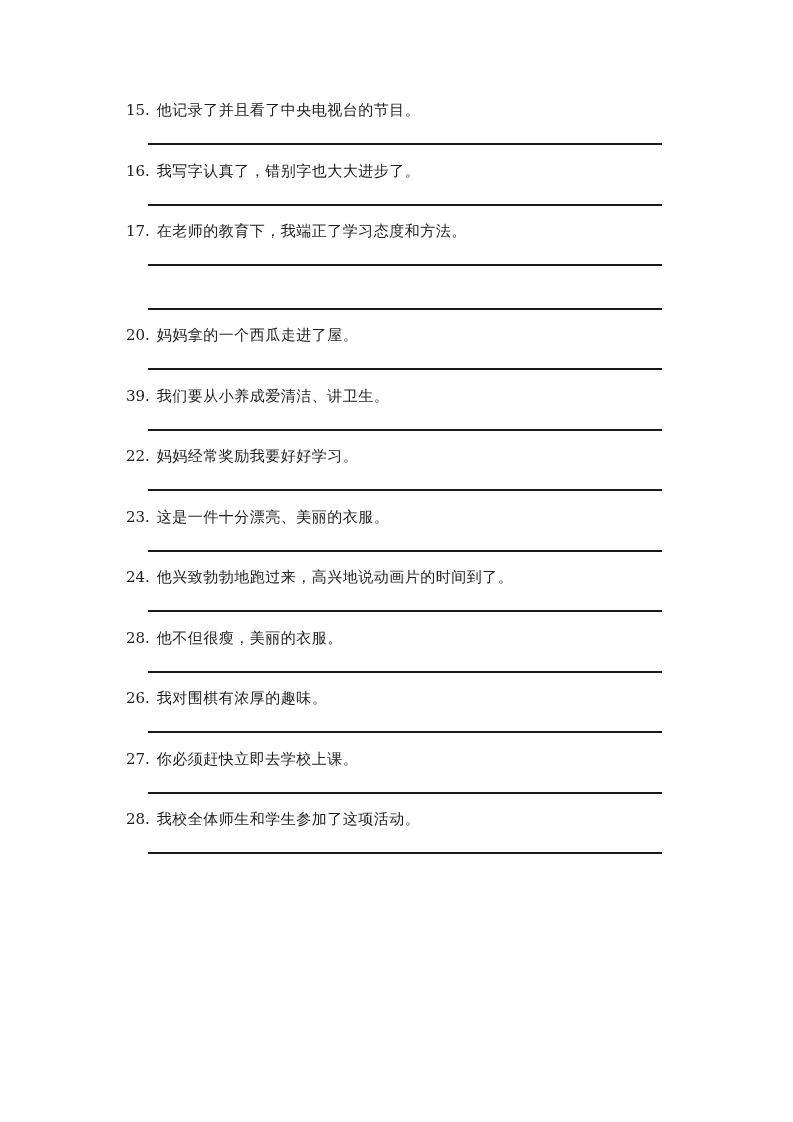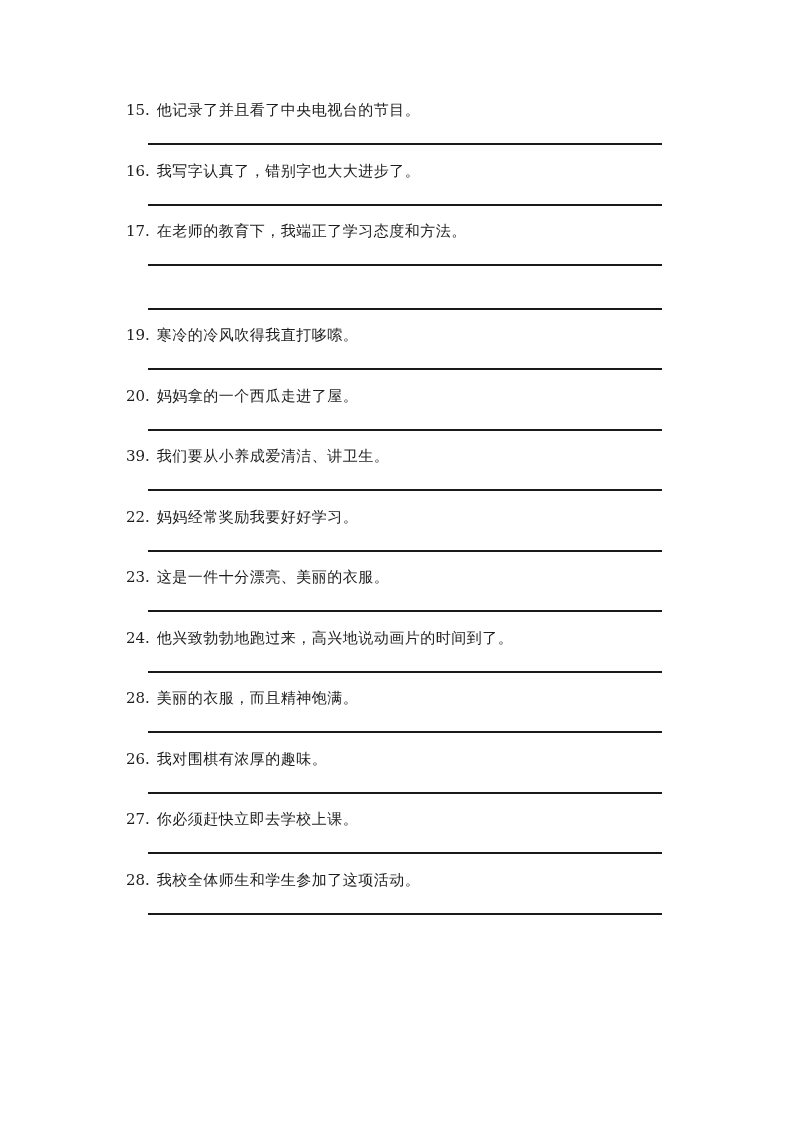--- a/index.html
+++ b/index.html
@@ -72,26 +72,20 @@
     <div class="sentence">
       <span class="num">17.</span><span class="text">在老师的教育下，我端正了学习态度和方法。</span>
     </div>
     <div class="answer-line"></div>
   </div>
 
   <div class="item">
     <div class="answer-line"></div>
   </div>
 
-  <div class="item">
-    <div class="sentence">
-      <span class="num">19.</span><span class="text">寒冷的冷风吹得我直打哆嗦。</span>
-    </div>
-    <div class="answer-line"></div>
-  </div>
 
   <div class="item">
     <div class="sentence">
       <span class="num">20.</span><span class="text">妈妈拿的一个西瓜走进了屋。</span>
     </div>
     <div class="answer-line"></div>
   </div>
 
   <div class="item">
     <div class="sentence">
@@ -116,21 +110,21 @@
 
   <div class="item">
     <div class="sentence">
       <span class="num">24.</span><span class="text">他兴致勃勃地跑过来，高兴地说动画片的时间到了。</span>
     </div>
     <div class="answer-line"></div>
   </div>
 
   <div class="item">
     <div class="sentence">
-      <span class="num">28.</span><span class="text">美丽的衣服，而且精神饱满。</span>
+      <span class="num">28.</span><span class="text">他不但很瘦，美丽的衣服。</span>
     </div>
     <div class="answer-line"></div>
   </div>
 
   <div class="item">
     <div class="sentence">
       <span class="num">26.</span><span class="text">我对围棋有浓厚的趣味。</span>
     </div>
     <div class="answer-line"></div>
   </div>

